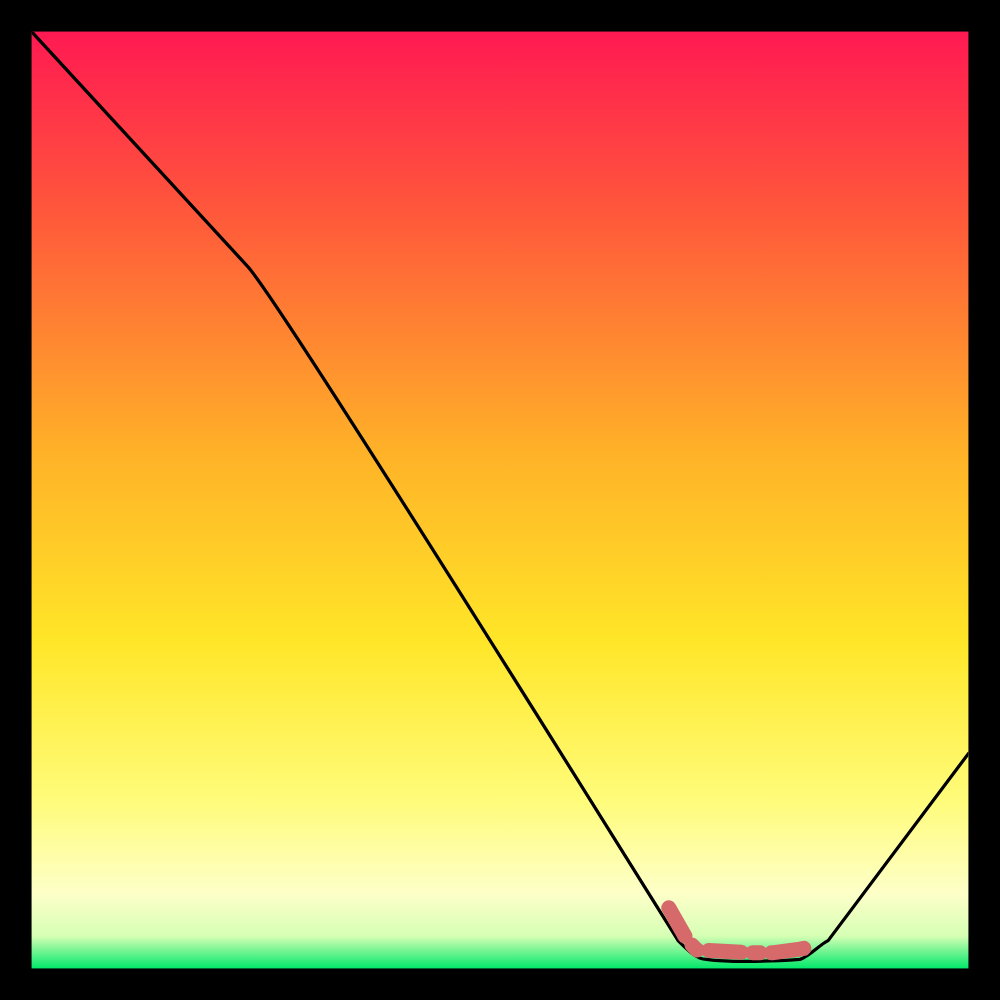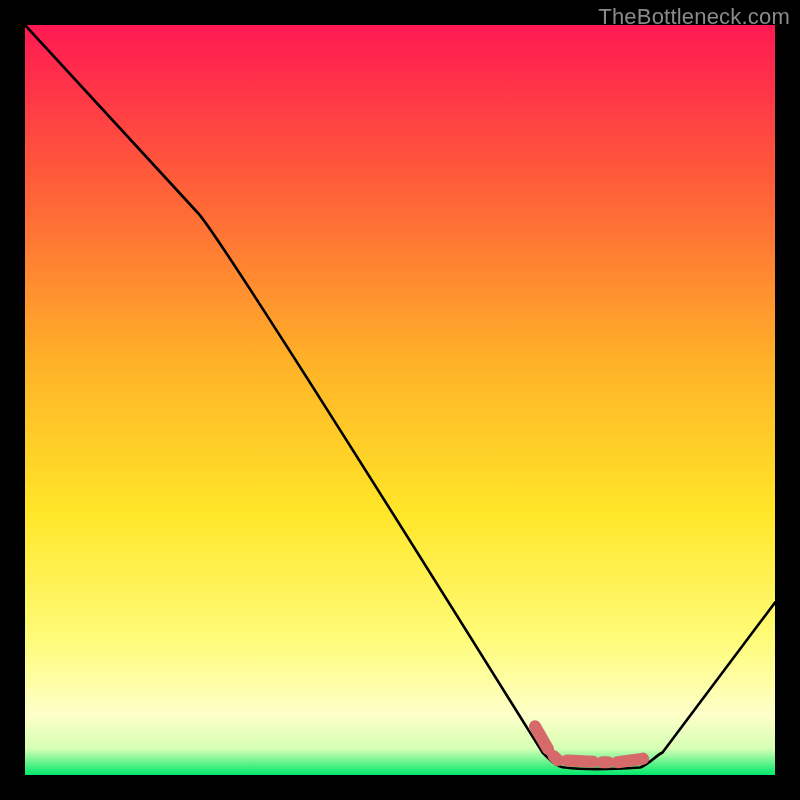--- a/index.html
+++ b/index.html
@@ -61,14 +61,13 @@
             <stop offset="100%" stop-color="#00e86a"></stop>
           </linearGradient>
       </defs>
       <rect x="0" y="0" width="100" height="100" fill="url(#bg)"></rect>
     </svg>
     <svg class="curve" viewBox="0 0 100 100" preserveAspectRatio="none">
       <path fill="none" stroke="#000" stroke-width="0.35" stroke-linecap="round" stroke-linejoin="round" d="M 0 0 L 23 25 C 26 28, 64 89, 69 97 C 70 98, 71 99, 72 99 C 75 99.4, 79 99.2, 82 99 C 83 98.7, 84 97.5, 85 97 L 100 77"></path>
       <path fill="none" stroke-linecap="round" stroke-linejoin="round" d="M 68 93.5 L 70 97 L 71 98 L 77 98.3 L 79 98.3 L 82 97.9 L 83 97.7" stroke="#d66a6a" stroke-width="1.6" stroke-dasharray="3.5 1.2 0.8 1.2"></path>
     </svg>
   </div>
-  <div class="watermark">TheBottleneck.com</div>
 </div>
 
 </body></html>

